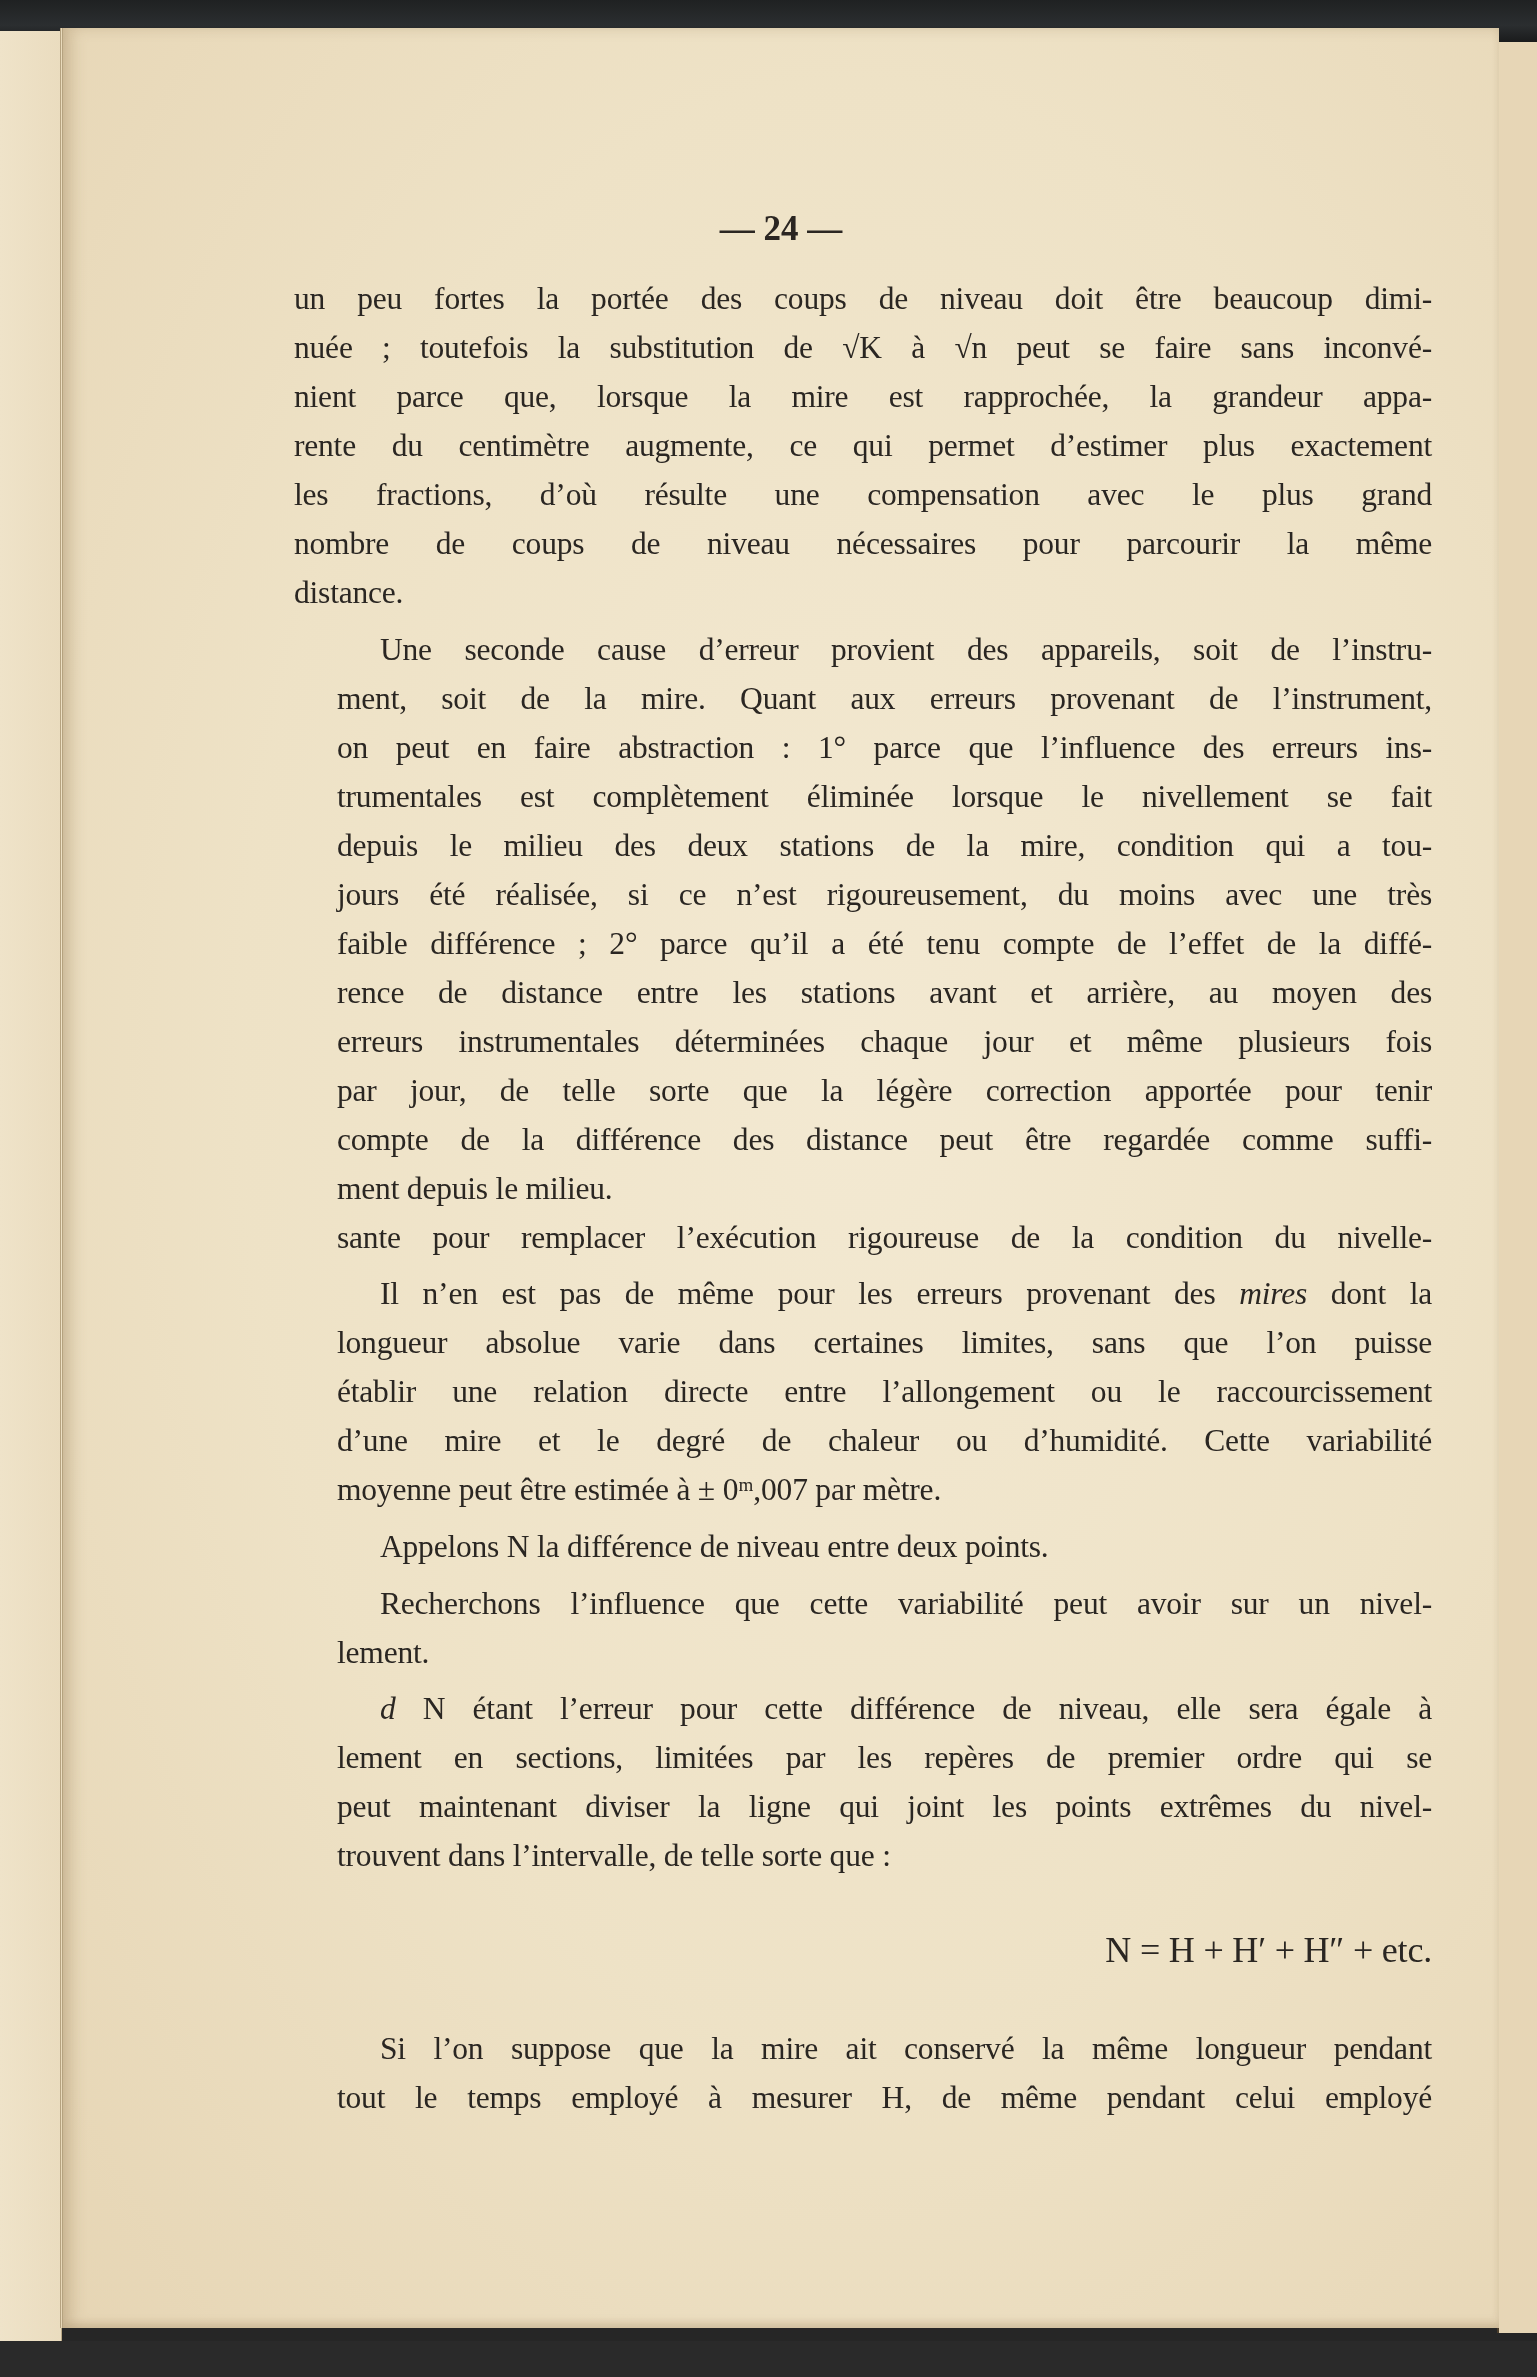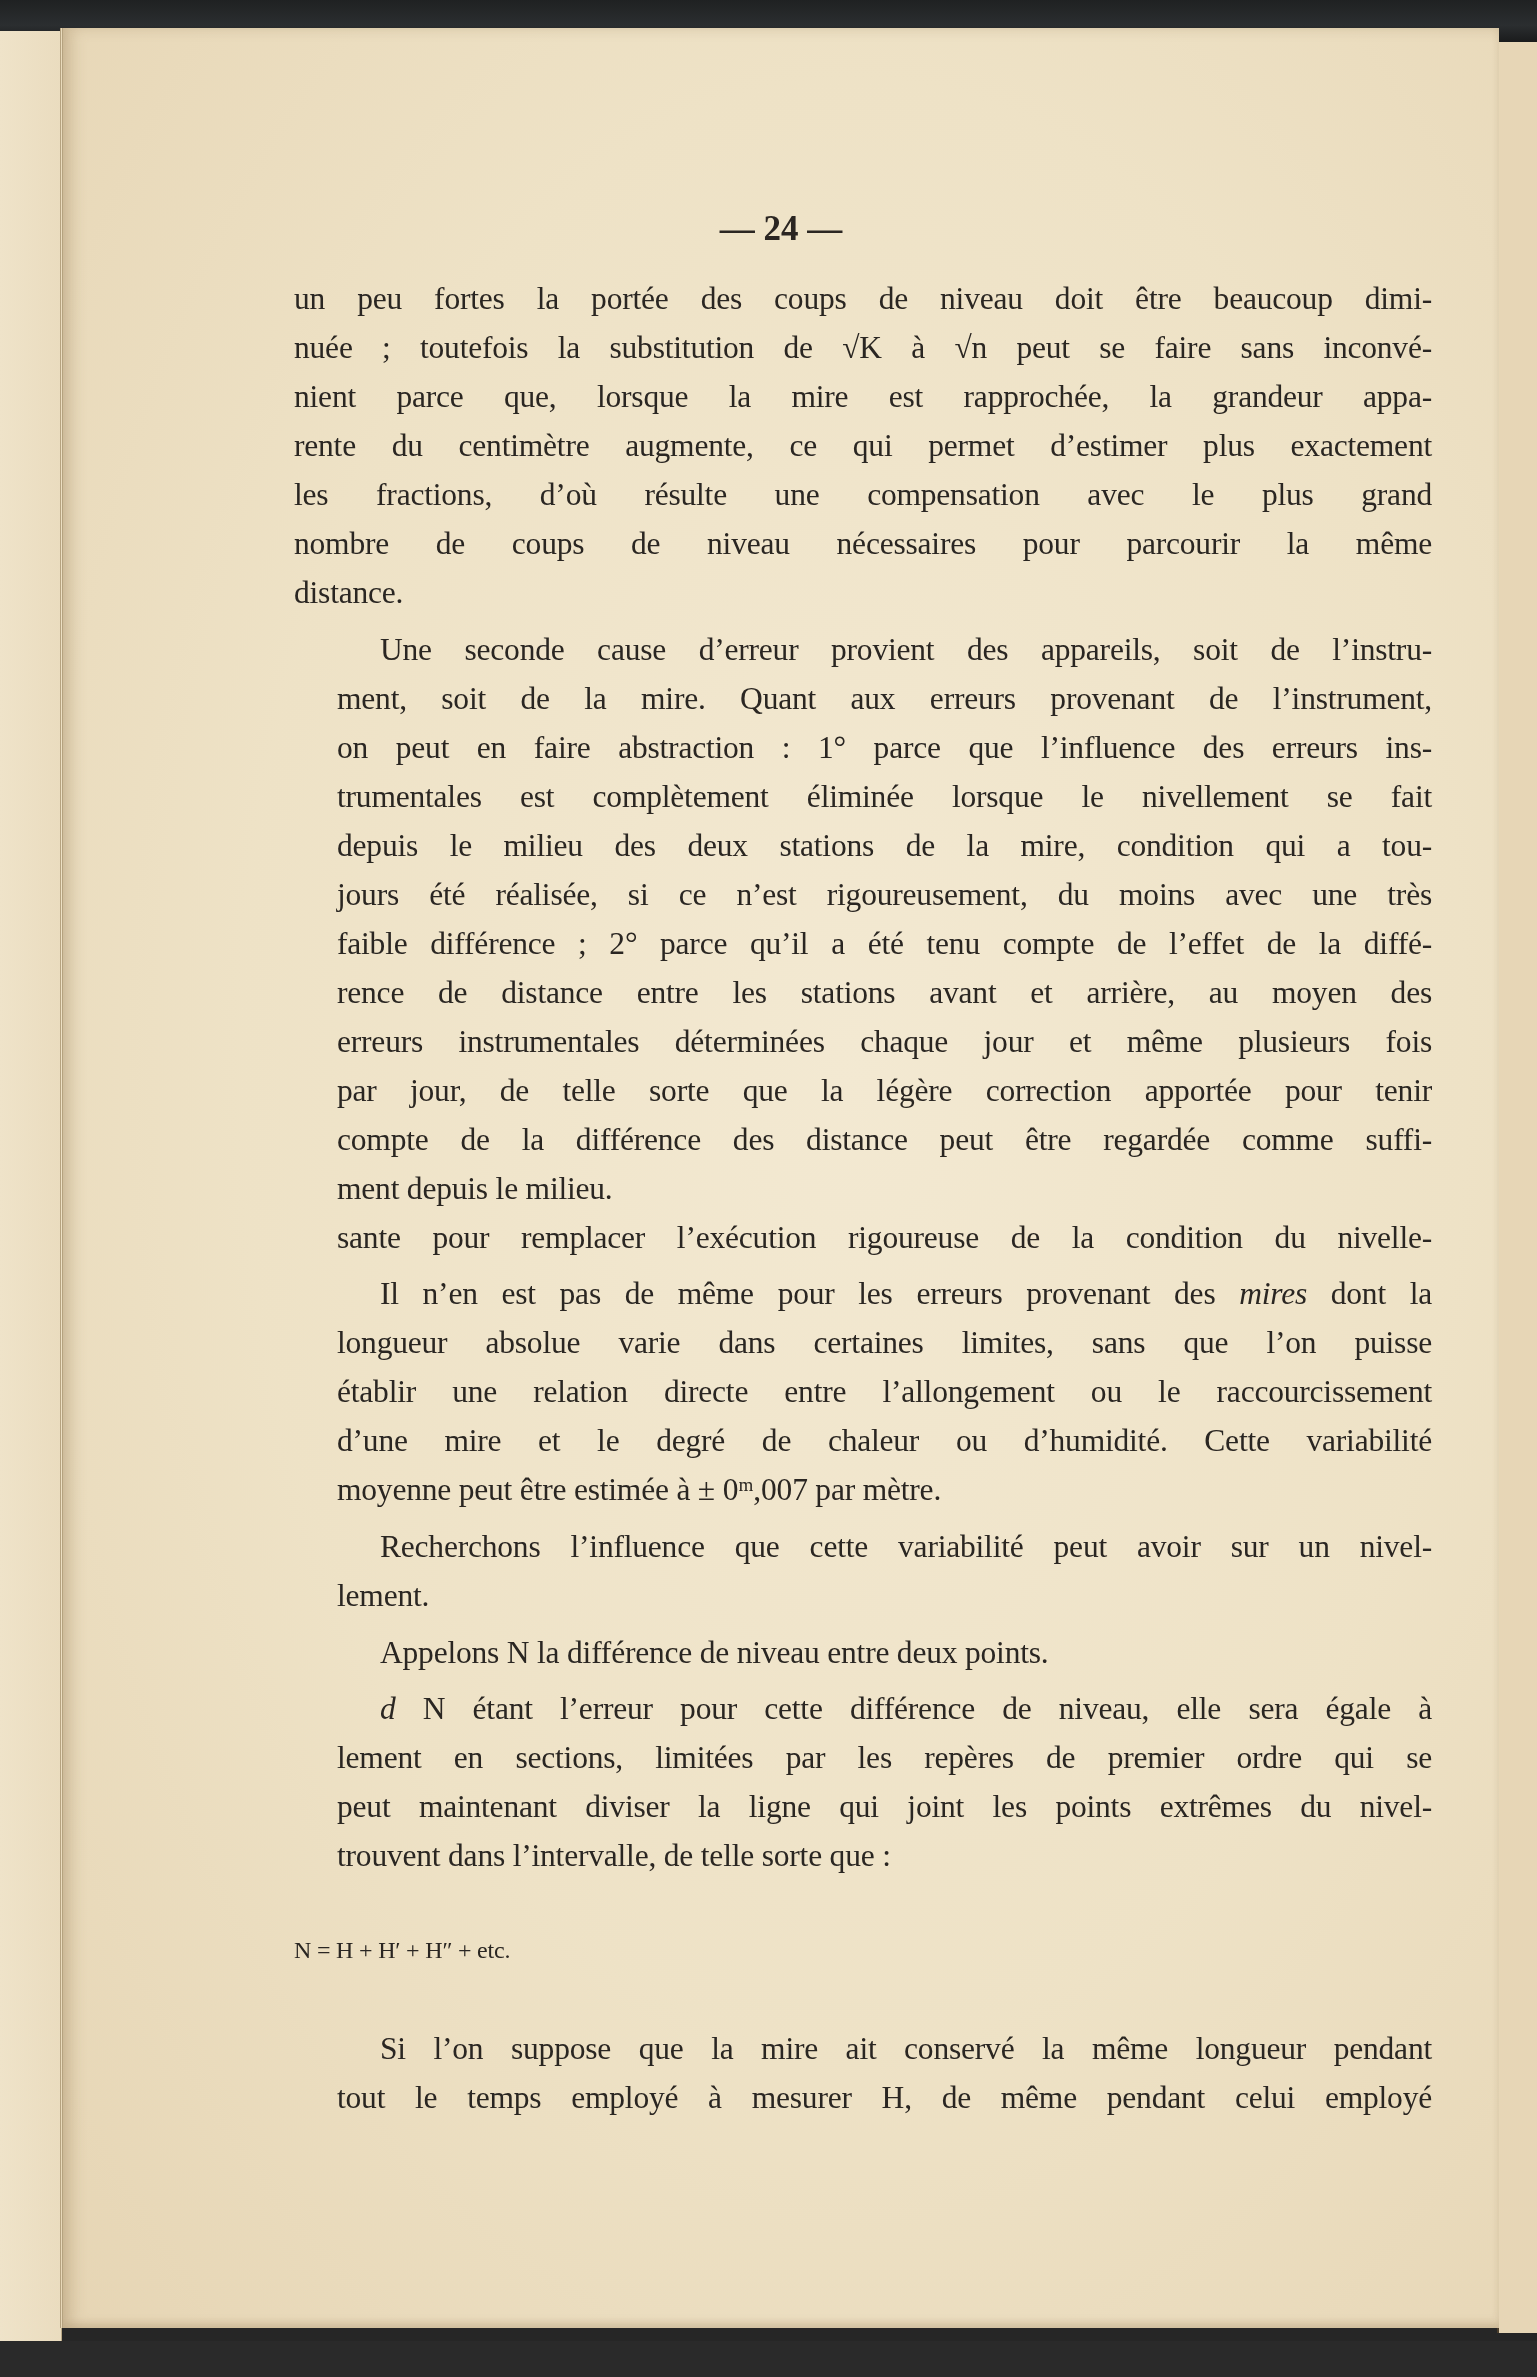--- a/index.html
+++ b/index.html
@@ -45,21 +45,21 @@
   .page-number {
     position:absolute; left:0; width:1436px; top:181px; text-align:center;
     font-size:35px; font-weight:bold; color:#2b2622;
     font-family:"Liberation Serif", serif;
   }
   .para { margin:0 0 7.7px 0; text-indent:43px; }
   .para.noindent { text-indent:0; }
   .line { display:block; text-align:justify; text-align-last:justify; white-space:nowrap; }
   .line.last { text-align-last:left; }
   .formula {
-    text-align:left; margin:46px 0 49px 0; font-size:24px; text-indent:0;
+    text-align:right; margin:46px 0 49px 0; font-size:36px; text-indent:0;
   }
   em { font-style:italic; }
 </style>
 </head>
 <body>
 
 <div class="binding-top"></div>
 <div class="flyleaf-left"></div>
 <div class="page-right-edge"></div>
 <div class="binding-bottom"></div>
@@ -96,26 +96,26 @@
 
     <div class="para">
       <span class="line" style="padding-left:43px;">Il n’en est pas de même pour les erreurs provenant des <em>mires</em> dont la</span>
       <span class="line">longueur absolue varie dans certaines limites, sans que l’on puisse</span>
       <span class="line">établir une relation directe entre l’allongement ou le raccourcissement</span>
       <span class="line">d’une mire et le degré de chaleur ou d’humidité. Cette variabilité</span>
       <span class="line last">moyenne peut être estimée à ± 0ᵐ,007 par mètre.</span>
     </div>
 
     <div class="para">
-      <span class="line" style="padding-left:43px;">Recherchons l’influence que cette variabilité peut avoir sur un nivel-</span>
-      <span class="line last">lement.</span>
+      <span class="line last" style="padding-left:43px;">Appelons N la différence de niveau entre deux points.</span>
     </div>
 
     <div class="para">
-      <span class="line last" style="padding-left:43px;">Appelons N la différence de niveau entre deux points.</span>
+      <span class="line" style="padding-left:43px;">Recherchons l’influence que cette variabilité peut avoir sur un nivel-</span>
+      <span class="line last">lement.</span>
     </div>
 
     <div class="para">
       <span class="line" style="padding-left:43px;"><em>d</em> N étant l’erreur pour cette différence de niveau, elle sera égale à</span>
       <span class="line">lement en sections, limitées par les repères de premier ordre qui se</span>
       <span class="line">peut maintenant diviser la ligne qui joint les points extrêmes du nivel-</span>
       <span class="line last">trouvent dans l’intervalle, de telle sorte que :</span>
     </div>
 
     <div class="formula">N = H + H′ + H″ + etc.</div>

